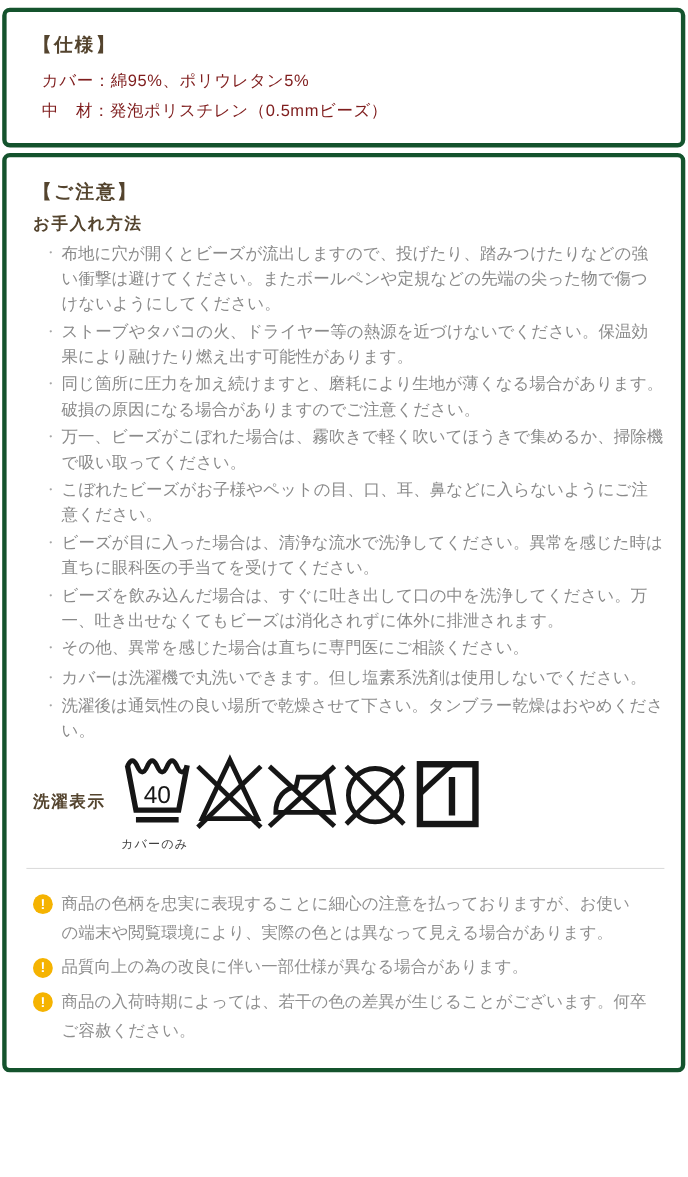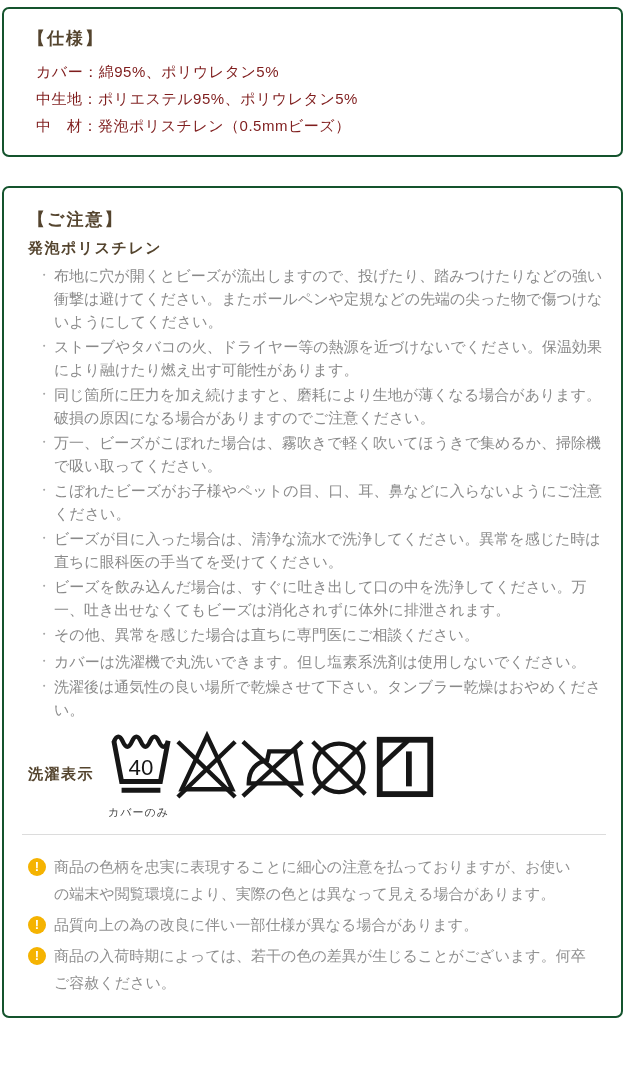--- a/index.html
+++ b/index.html
@@ -4,27 +4,27 @@
 <style>
   html,body{margin:0;padding:0;}
   body{
     width:625px;
     background:#ffffff;
     font-family:"Liberation Sans","DejaVu Sans",sans-serif;
     color:#8a8a8a;
   }
   .box{
     background:#ffffff;
-    border:2px solid #14532d;
+    border:4px solid #14532d;
     border-radius:7px;
     margin:7px 2px 0 2px;
     box-sizing:border-box;
   }
   #spec-box{padding:12px 17px 16px 24px;}
-  #notice-box{margin-top:29px;padding:14px 15px 14px 24px;}
+  #notice-box{margin-top:5px;padding:14px 15px 14px 24px;}
   h2.section-heading{
     color:#54442e;
     font-size:17px;
     font-weight:bold;
     letter-spacing:2px;
     margin:6px 0 8px 0;
   }
   h3.sub-heading{
     color:#54442e;
     font-size:15px;
@@ -90,29 +90,28 @@
   }
   .note-text{flex:1;max-width:532px;}
 </style>
 </head>
 <body>
 
 <section class="box" id="spec-box">
   <h2 class="section-heading">【仕様】</h2>
   <div class="spec-lines">
     <p>カバー：綿95%、ポリウレタン5%</p>
-    <p>中生地：ポリエステル95%、ポリウレタン5%</p>
     <p>中　材：発泡ポリスチレン（0.5mmビーズ）</p>
   </div>
 </section>
 
 <section class="box" id="notice-box">
   <h2 class="section-heading">【ご注意】</h2>
 
-  <h3 class="sub-heading first">発泡ポリスチレン</h3>
+  <h3 class="sub-heading first">お手入れ方法</h3>
   <ul class="dot-list">
     <li>
       <span class="bullet">・</span>
       <span class="txt">布地に穴が開くとビーズが流出しますので、投げたり、踏みつけたりなどの強い衝撃は避けてください。またボールペンや定規などの先端の尖った物で傷つけないようにしてください。</span>
     </li>
     <li>
       <span class="bullet">・</span>
       <span class="txt">ストーブやタバコの火、ドライヤー等の熱源を近づけないでください。保温効果により融けたり燃え出す可能性があります。</span>
     </li>
     <li>

